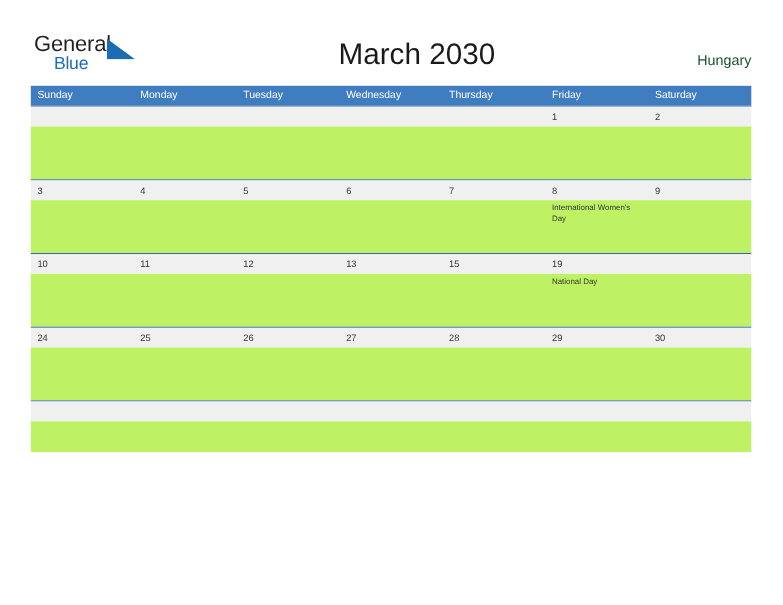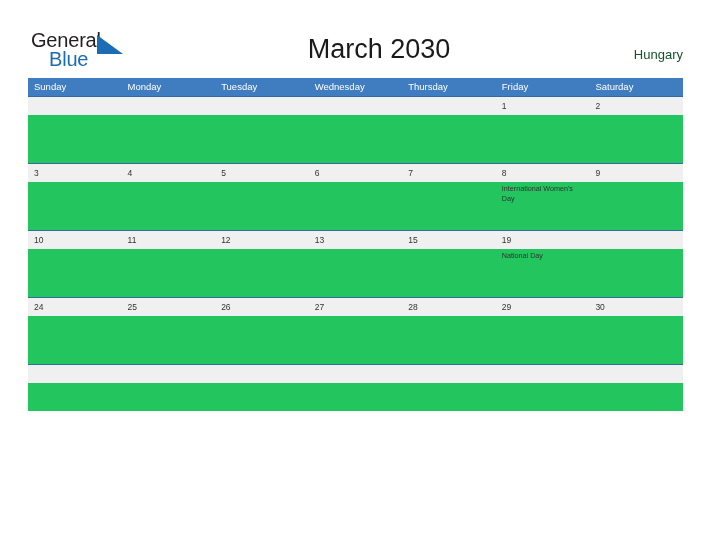--- a/index.html
+++ b/index.html
@@ -44,21 +44,21 @@
     font-size: 20px;
     line-height: 22px;
     color: #231f20;
     letter-spacing: -0.2px;
     white-space: nowrap;
   }
   .logo-blue {
     position: absolute;
     left: 18px;
     top: 19px;
-    font-size: 20px;
+    font-size: 16px;
     line-height: 22px;
     color: #1b6cb5;
     letter-spacing: -0.2px;
     white-space: nowrap;
   }
   .logo-flag {
     position: absolute;
     left: 66px;
     top: 6px;
     width: 26px;
@@ -126,21 +126,21 @@
   .week-dates {
     display: flex;
     width: 655px;
     height: 18px;
     background: #f0f0f0;
   }
   .week-body {
     display: flex;
     width: 655px;
     height: 48px;
-    background: #22c55e;
+    background: #bef264;
   }
   .week.short .week-body { height: 28px; }
 
   .cell-date {
     width: 93.571px;
     height: 18px;
     box-sizing: border-box;
     padding-left: 6px;
     font-size: 8.5px;
     line-height: 18px;

